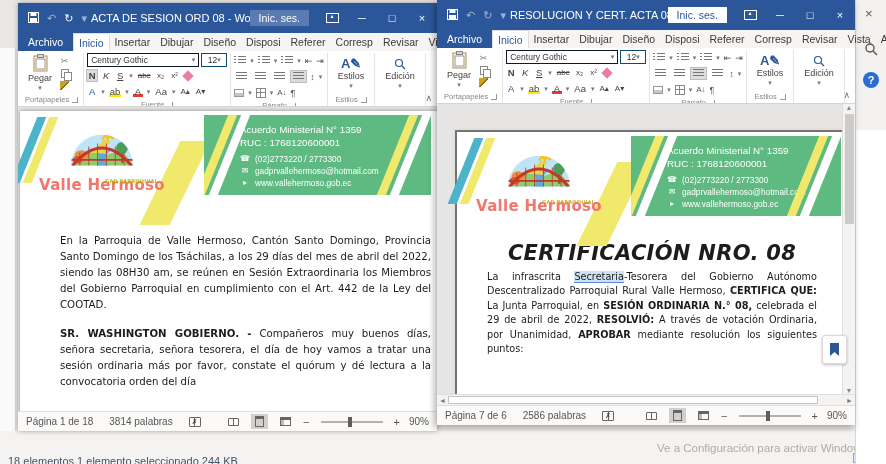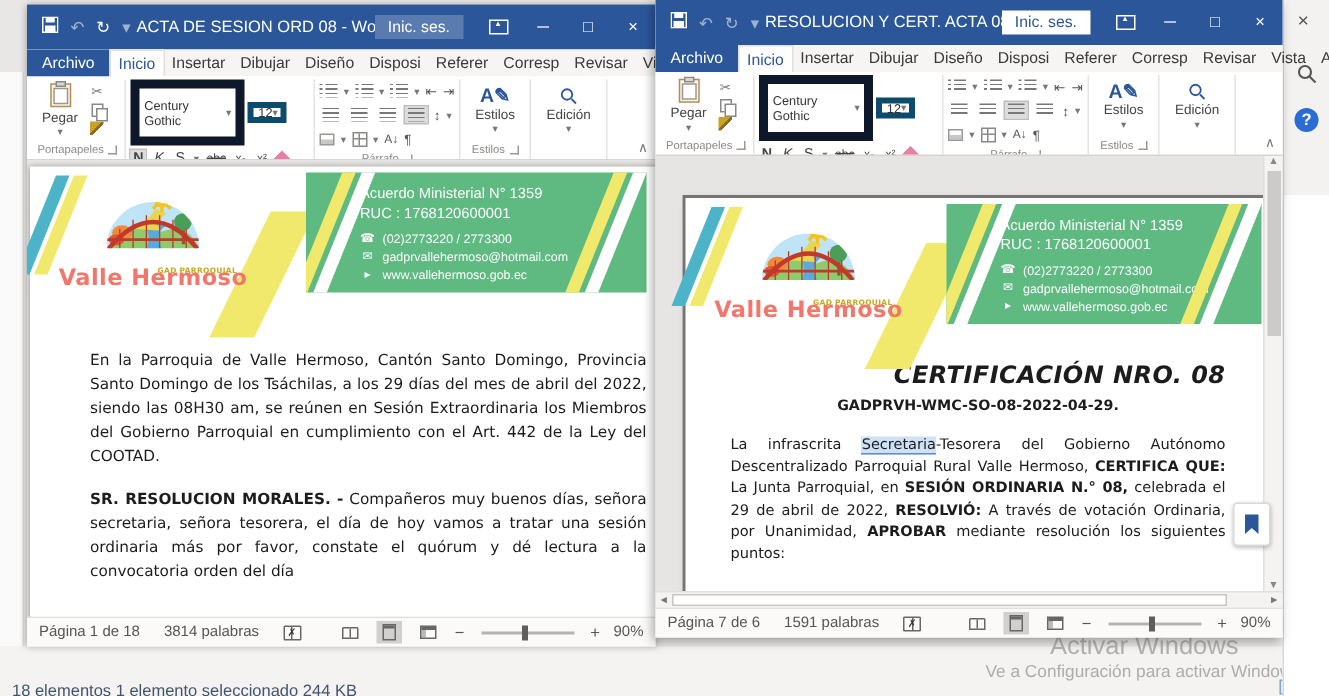--- a/index.html
+++ b/index.html
@@ -47,22 +47,22 @@
   .rgroup-body{flex:1;display:flex;align-items:flex-start;gap:3px}
   .rgroup-label{font-size:7.5px;color:#8a8886;text-align:center;padding:1px 2px 2px;display:flex;align-items:center;justify-content:center;gap:3px}
   .lnch{width:6px;height:6px;border-right:1px solid #9a9896;border-bottom:1px solid #9a9896}
   .paste{display:flex;flex-direction:column;align-items:center;font-size:9px;color:#444;padding:1px 5px;gap:1px}
   .clip-minis{display:flex;flex-direction:column;gap:3px;font-size:9px;color:#777;padding-top:3px;align-items:center}
   .ic-copy{position:relative;width:8px;height:9px;border:1px solid #8a8886;background:#fff}
   .ic-copy i{position:absolute;left:2px;top:2px;width:8px;height:9px;border:1px solid #8a8886;background:#fff;display:block}
   .ic-brush{width:9px;height:9px;background:linear-gradient(135deg,#c9a227 45%,#8a6d1f 46%,#8a6d1f 60%,transparent 61%)}
   .frows{display:flex;flex-direction:column;gap:1px}
   .f-row1{display:flex;gap:2px;align-items:center}
-  .fontbox{border:6px solid #0f172a;background:#fff;font-size:8.5px;color:#333;padding:16px 3px;display:flex;align-items:center;justify-content:space-between;height:14px;width:76px}
-  .sizebox{border:4px solid #0c4a6e;background:#fff;font-size:8.5px;color:#333;padding:0 3px;display:flex;align-items:center;justify-content:flex-start;height:14px;width:26px}
+  .fontbox{border:1px solid #0f172a;background:#fff;font-size:8.5px;color:#333;padding:5px 3px;display:flex;align-items:center;justify-content:space-between;height:14px;width:112px}
+  .sizebox{border:1px solid #0c4a6e;background:#fff;font-size:8.5px;color:#333;padding:0 3px;display:flex;align-items:center;justify-content:center;height:14px;width:26px}
   .dd{font-size:7px;color:#777}
   .f-row2,.f-row3{display:flex;gap:4px;font-size:9.5px;color:#444;align-items:center;height:15px}
   .fbtn{min-width:10px;text-align:center;padding:0 1px;position:relative}
   .b{font-weight:bold}.i{font-style:italic}.u{text-decoration:underline}
   .win-left .fbtn-bold{background:#dcdcdc;outline:1px solid #c0c0c0}
   .sub{font-size:8px}.strike{text-decoration:line-through;font-size:8px}
   .hl-ab{box-shadow:inset 0 -3px #ffe80c}
   .fc-A{box-shadow:inset 0 -3px #e03c31}
   .fx-A{color:#2b579a}
   .clear-fmt{width:8px;height:8px;background:#e87ea1;transform:rotate(45deg)}
@@ -112,21 +112,21 @@
   .gb-ic{font-size:8px;width:10px;text-align:center}
 
   
   .docbody{font-family:"DejaVu Sans",sans-serif;color:#1c1c1c;text-align:justify}
   .body-l{padding:18px 18px 0 40px;font-size:10.2px;line-height:1.58}
   .body-l .doc-h{font-weight:bold;margin-bottom:13px}
   .body-l p{margin-bottom:12px}
   .body-l .nomargin{margin-bottom:0}
   .body-r{padding:2px 30px 0 30px;font-size:9.7px;line-height:1.5}
   .date-line{text-align:right;margin:4px 0 10px}
-  .cert-title{text-align:right;font-weight:bold;font-style:italic;font-size:16px;letter-spacing:.3px}
+  .cert-title{text-align:center;font-weight:bold;font-style:italic;font-size:21px;letter-spacing:.3px}
   .cert-code{text-align:center;font-weight:bold;font-size:9.5px;margin:2px 0 12px}
   .body-r p{margin-bottom:11px}
   .bold{font-weight:bold}
   .link-word{background:#cfe2f5;border-bottom:1.5px solid #5b8bd0}
   .bookmark{position:absolute;right:8px;bottom:30px;width:25px;height:29px;background:#fff;border:1px solid #dcdad8;border-radius:3px;box-shadow:0 1px 3px rgba(0,0,0,.25);display:flex;align-items:center;justify-content:center;z-index:4}
 
   
   .statusbar{height:20px;background:#fbfaf9;border-top:1px solid #e1dfdd;display:flex;align-items:center;font-size:10px;color:#555;padding:0 8px;gap:16px;flex:0 0 auto;white-space:nowrap}
   .sb-right{margin-left:auto;display:flex;align-items:center;gap:9px}
   .vic{width:17px;height:15px;display:flex;align-items:center;justify-content:center}
@@ -139,21 +139,20 @@
   .zoomsign{font-size:11px;color:#555}
   .ic-proof{width:12px;height:10px;border:1px solid #666;border-radius:1px;position:relative;display:flex;align-items:center;justify-content:center;font-size:7px;color:#333;background:linear-gradient(#666,#666) center top/1px 100% no-repeat}
 </style>
 </head>
 <body>
 
 <div class="screen">
 
   <div class="left-strip"></div>
   <div class="bottom-band"></div>
-  <div class="watermark1">Activar Windows</div>
   <div class="watermark2">Ve a Configuración para activar Windows.</div>
   <div class="explorer-status">18 elementos      1 elemento seleccionado  244 KB</div>
   <div class="br-icons">
       <span></span>
       <span></span>
     </div>
 
   <div class="help-win">
     <div class="help-top">
       <span class="hw-close">×</span>
@@ -418,21 +417,21 @@
                 <span>gadprvallehermoso@hotmail.com</span>
               </div>
             <div class="gb-c">
                 <span class="gb-ic">▸</span>
                 <span>www.vallehermoso.gob.ec</span>
               </div>
           </div>
         </div>
         <div class="docbody body-l">
           <p>En la Parroquia de Valle Hermoso, Cantón Santo Domingo, Provincia Santo Domingo de los Tsáchilas, a los 29 días del mes de abril del 2022, siendo las 08H30 am, se reúnen en Sesión Extraordinaria los Miembros del Gobierno Parroquial en cumplimiento con el Art. 442 de la Ley del COOTAD.</p>
-          <p class="nomargin"><span class="bold">SR. RESOLUCION MORALES. -</span><span> Compañeros muy buenos días, señora secretaria, señora tesorera, el día de hoy vamos a tratar una sesión ordinaria más por favor, constate el quórum y dé lectura a la convocatoria orden del día</span></p>
+          <p class="nomargin"><span class="bold">SR. WASHINGTON GOBIERNO. -</span><span> Compañeros muy buenos días, señora secretaria, señora tesorera, el día de hoy vamos a tratar una sesión ordinaria más por favor, constate el quórum y dé lectura a la convocatoria orden del día</span></p>
 
         </div>
       </div>
     </div>
 
     <div class="statusbar">
       <span>Página 1 de 18</span>
       <span>3814 palabras</span>
       <span class="ic-proof">
           <span>✗</span>
@@ -696,21 +695,20 @@
                 <span>gadprvallehermoso@hotmail.com</span>
               </div>
             <div class="gb-c">
                 <span class="gb-ic">▸</span>
                 <span>www.vallehermoso.gob.ec</span>
               </div>
           </div>
         </div>
         <div class="docbody body-r">
           <div class="cert-title">CERTIFICACIÓN NRO. 08</div>
-          <div class="cert-code">GADPRVH-WMC-SO-08-2022-04-29.</div>
           <p><span>La infrascrita </span><span class="link-word">Secretaria</span><span>-Tesorera del Gobierno Autónomo Descentralizado Parroquial Rural Valle Hermoso, </span><span class="bold">CERTIFICA QUE:</span><span> La Junta Parroquial, en </span><span class="bold">SESIÓN ORDINARIA N.° 08,</span><span> celebrada el 29 de abril de 2022, </span><span class="bold">RESOLVIÓ:</span><span> A través de votación Ordinaria, por Unanimidad, </span><span class="bold">APROBAR</span><span> mediante resolución los siguientes puntos:</span></p>
 
         </div>
       </div>
       <div class="bookmark">
         <svg width="11" height="15" viewBox="0 0 11 15">
             <path d="M1 1h9v13L5.5 10 1 14z" fill="#2b579a"></path>
           </svg>
       </div>
       <div class="vscroll">
@@ -722,21 +720,21 @@
     </div>
 
     <div class="hscroll">
       <span>◄</span>
       <span class="hs-thumb"></span>
       <span>►</span>
     </div>
 
     <div class="statusbar">
       <span>Página 7 de 6</span>
-      <span>1591 palabras</span>
+      <span>2586 palabras</span>
       <span class="ic-proof">
           <span>✗</span>
         </span>
       <span class="sb-right">
         <span class="vic">
             <span class="ic-read"></span>
           </span>
         <span class="vic vic-active">
             <span class="ic-print"></span>
           </span>

